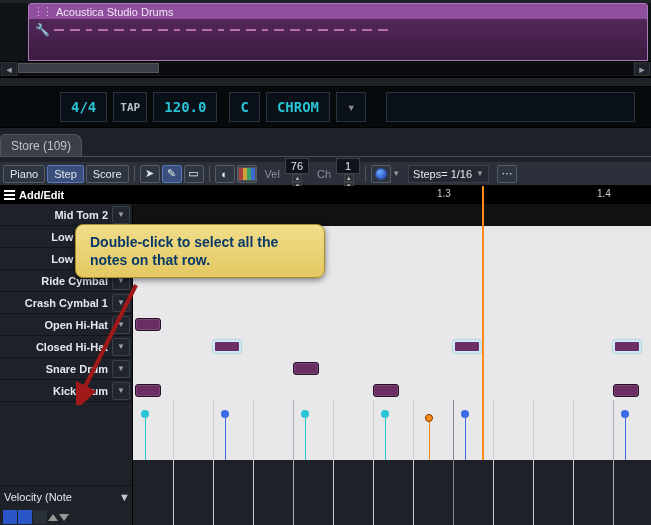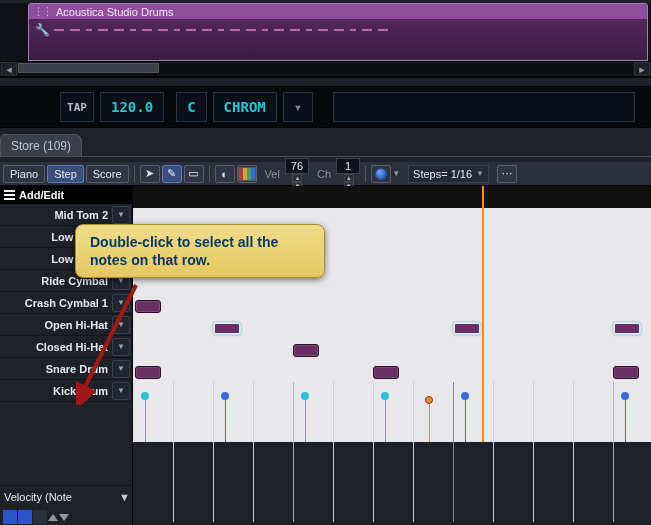--- a/index.html
+++ b/index.html
@@ -162,20 +162,21 @@
       <div class="scroll-thumb"></div>
     </div>
     <div class="scroll-btn">▸</div>
   </div>
 </div>
 
 <div class="spacer1"></div>
 
 <div class="transport">
   <div class="t-lead"></div>
+  <div class="t-box">4/4</div>
   <div class="t-box small">TAP</div>
   <div class="t-box">120.0</div>
   <div class="t-box gap"></div>
   <div class="t-box" style="min-width:26px;">C</div>
   <div class="t-box">CHROM</div>
   <div class="t-box" style="min-width:22px;color:#888;">▾</div>
   <div style="width:14px;"></div>
   <div class="t-box" style="flex:1;min-width:80px;"></div>
 </div>
 
@@ -288,20 +289,24 @@
         <span class="sq b"></span>
         <span class="sq b"></span>
         <span class="sq"></span>
         <span style="border-bottom:7px solid #999;" class="tri"></span>
         <span style="border-top:7px solid #999;" class="tri"></span>
       </div>
     </div>
   </div>
 
   <div class="grid-area">
+    <div class="ruler">
+      <span class="tick" style="left:304px;">1.3</span>
+      <span class="tick" style="left:464px;">1.4</span>
+    </div>
     <div class="grid">
 
       <div class="gridlines">
         <div class="gl bar" style="left:0px;"></div>
         <div class="gl" style="left:40px;"></div>
         <div class="gl" style="left:80px;"></div>
         <div class="gl" style="left:120px;"></div>
         <div class="gl strong" style="left:160px;"></div>
         <div class="gl" style="left:200px;"></div>
         <div class="gl" style="left:240px;"></div>

